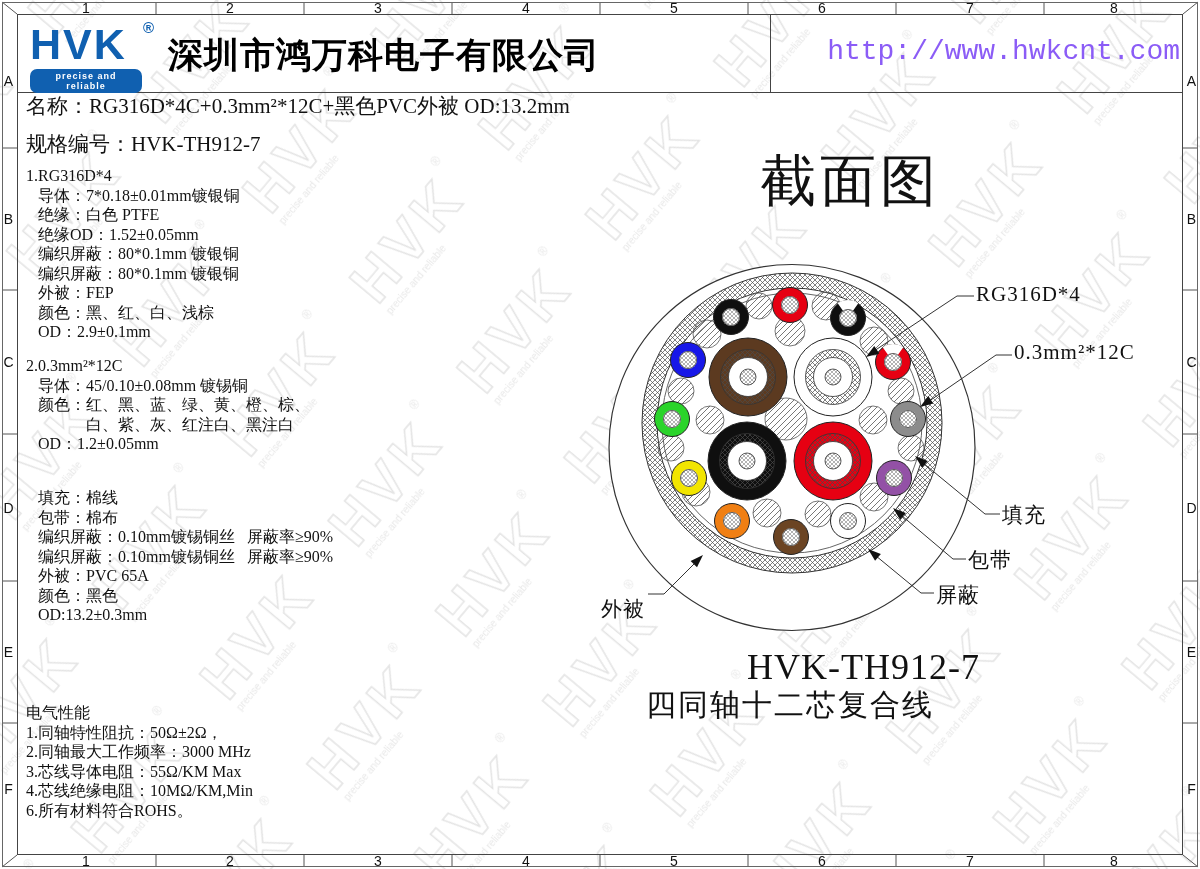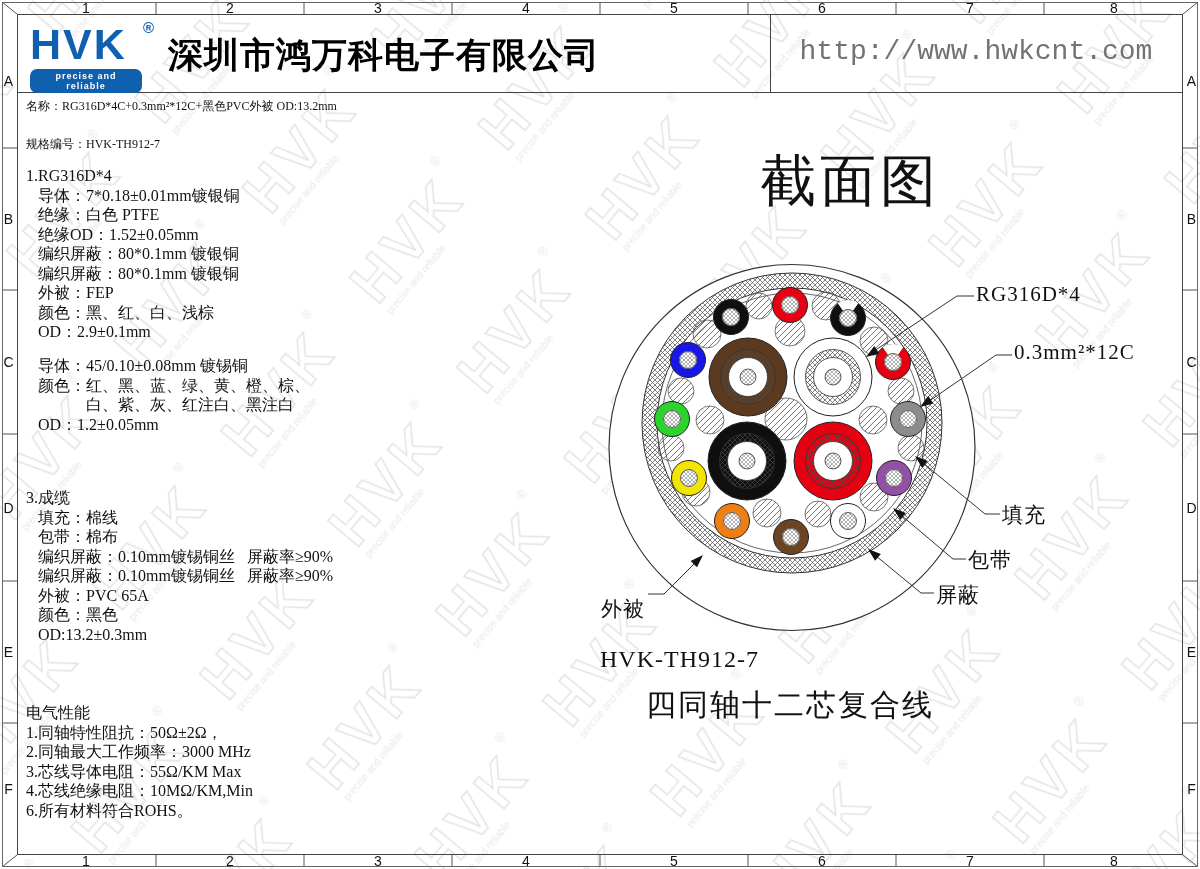--- a/index.html
+++ b/index.html
@@ -10,27 +10,27 @@
   .outer-border{position:absolute;left:2px;top:2px;width:1196px;height:865px;border:1px solid #666;box-sizing:border-box}
   .inner-frame{position:absolute;left:17px;top:14px;width:1166px;height:841px;border:1px solid #444;box-sizing:border-box}
   .glabel{position:absolute;font:14px "Liberation Sans",sans-serif;color:#111;width:24px;text-align:center}
   .glabel-row{width:15px}
   .logo-box{left:30px;top:23px}
   .logo-text{font-family:"Liberation Sans",sans-serif;font-weight:bold;font-size:43px;line-height:1;letter-spacing:2px;color:#1060b0}
   .logo-reg{position:absolute;left:113px;top:-4px;font:bold 15px "Liberation Sans",sans-serif;color:#1060b0}
   .logo-tagline{margin-top:3px;background:#1060b0;color:#fff;border-radius:7px;text-align:center;
        font:bold 9px "Liberation Sans",sans-serif;letter-spacing:1px;padding:2px 4px;width:104px}
   .company{left:168px;top:32px;font-family:Liberation Sans, sans-serif;font-weight:bold;font-size:35px;letter-spacing:1px;color:#000}
-  .site-url{left:772px;top:36px;width:408px;text-align:center;font-family:"Liberation Mono","DejaVu Sans Mono",monospace;font-size:28px;color:#737373}
+  .site-url{left:772px;top:36px;width:408px;text-align:right;font-family:"Liberation Mono","DejaVu Sans Mono",monospace;font-size:28px;color:#8b5cf6}
   .spec-line{white-space:pre;font-size:16px;line-height:19.5px}
-  .spec-single{left:26px;white-space:pre;font-size:12px;line-height:19px}
+  .spec-single{left:26px;white-space:pre;font-size:21px;line-height:19px}
   .spec-block{left:26px}
   .dg-title{left:660px;top:144px;width:280px;text-align:right;font-size:56px;letter-spacing:4px}
   .callout{font-size:21px;letter-spacing:1px}
-  .dg-model{left:600px;top:646px;width:380px;text-align:left;font-size:24px;letter-spacing:1px}
+  .dg-model{left:600px;top:646px;width:380px;text-align:right;font-size:36px;letter-spacing:1px}
   .dg-caption{left:600px;top:685px;width:380px;text-align:center;font-size:30px;letter-spacing:2px}
 </style>
 </head>
 <body>
 
 <svg id="psvg" width="1200" height="869" viewBox="0 0 1200 869">
   <defs>
     <pattern id="pat-wm" width="200" height="140" patternUnits="userSpaceOnUse" patternTransform="rotate(-50)">
       <text x="8" y="66" font-family="Liberation Sans, sans-serif" font-size="58" font-weight="bold" letter-spacing="6" fill="#ffffff" stroke="#e3e3e3" stroke-width="1.4">HVK</text>
       <text x="10" y="82" font-family="Liberation Sans, sans-serif" font-size="10" fill="#e8e8e8">precise and reliable</text>
@@ -231,27 +231,27 @@
     <div class="spec-line">   导体：7*0.18±0.01mm镀银铜</div>
     <div class="spec-line">   绝缘：白色 PTFE</div>
     <div class="spec-line">   绝缘OD：1.52±0.05mm</div>
     <div class="spec-line">   编织屏蔽：80*0.1mm 镀银铜</div>
     <div class="spec-line">   编织屏蔽：80*0.1mm 镀银铜</div>
     <div class="spec-line">   外被：FEP</div>
     <div class="spec-line">   颜色：黑、红、白、浅棕</div>
     <div class="spec-line">   OD：2.9±0.1mm</div>
   </div>
 <div class="abs spec-block" style="top:356px">
+    <div class="spec-line">2.0.3mm²*12C</div>
     <div class="spec-line">   导体：45/0.10±0.08mm 镀锡铜</div>
     <div class="spec-line">   颜色：红、黑、蓝、绿、黄、橙、棕、</div>
     <div class="spec-line">　　　   白、紫、灰、红注白、黑注白</div>
     <div class="spec-line">   OD：1.2±0.05mm</div>
   </div>
 <div class="abs spec-block" style="top:488px">
-    <div class="spec-line">3.成缆</div>
     <div class="spec-line">   填充：棉线</div>
     <div class="spec-line">   包带：棉布</div>
     <div class="spec-line">   编织屏蔽：0.10mm镀锡铜丝   屏蔽率≥90%</div>
     <div class="spec-line">   编织屏蔽：0.10mm镀锡铜丝   屏蔽率≥90%</div>
     <div class="spec-line">   外被：PVC 65A</div>
     <div class="spec-line">   颜色：黑色</div>
     <div class="spec-line">   OD:13.2±0.3mm</div>
   </div>
 <div class="abs spec-block" style="top:703px">
     <div class="spec-line">电气性能</div>

